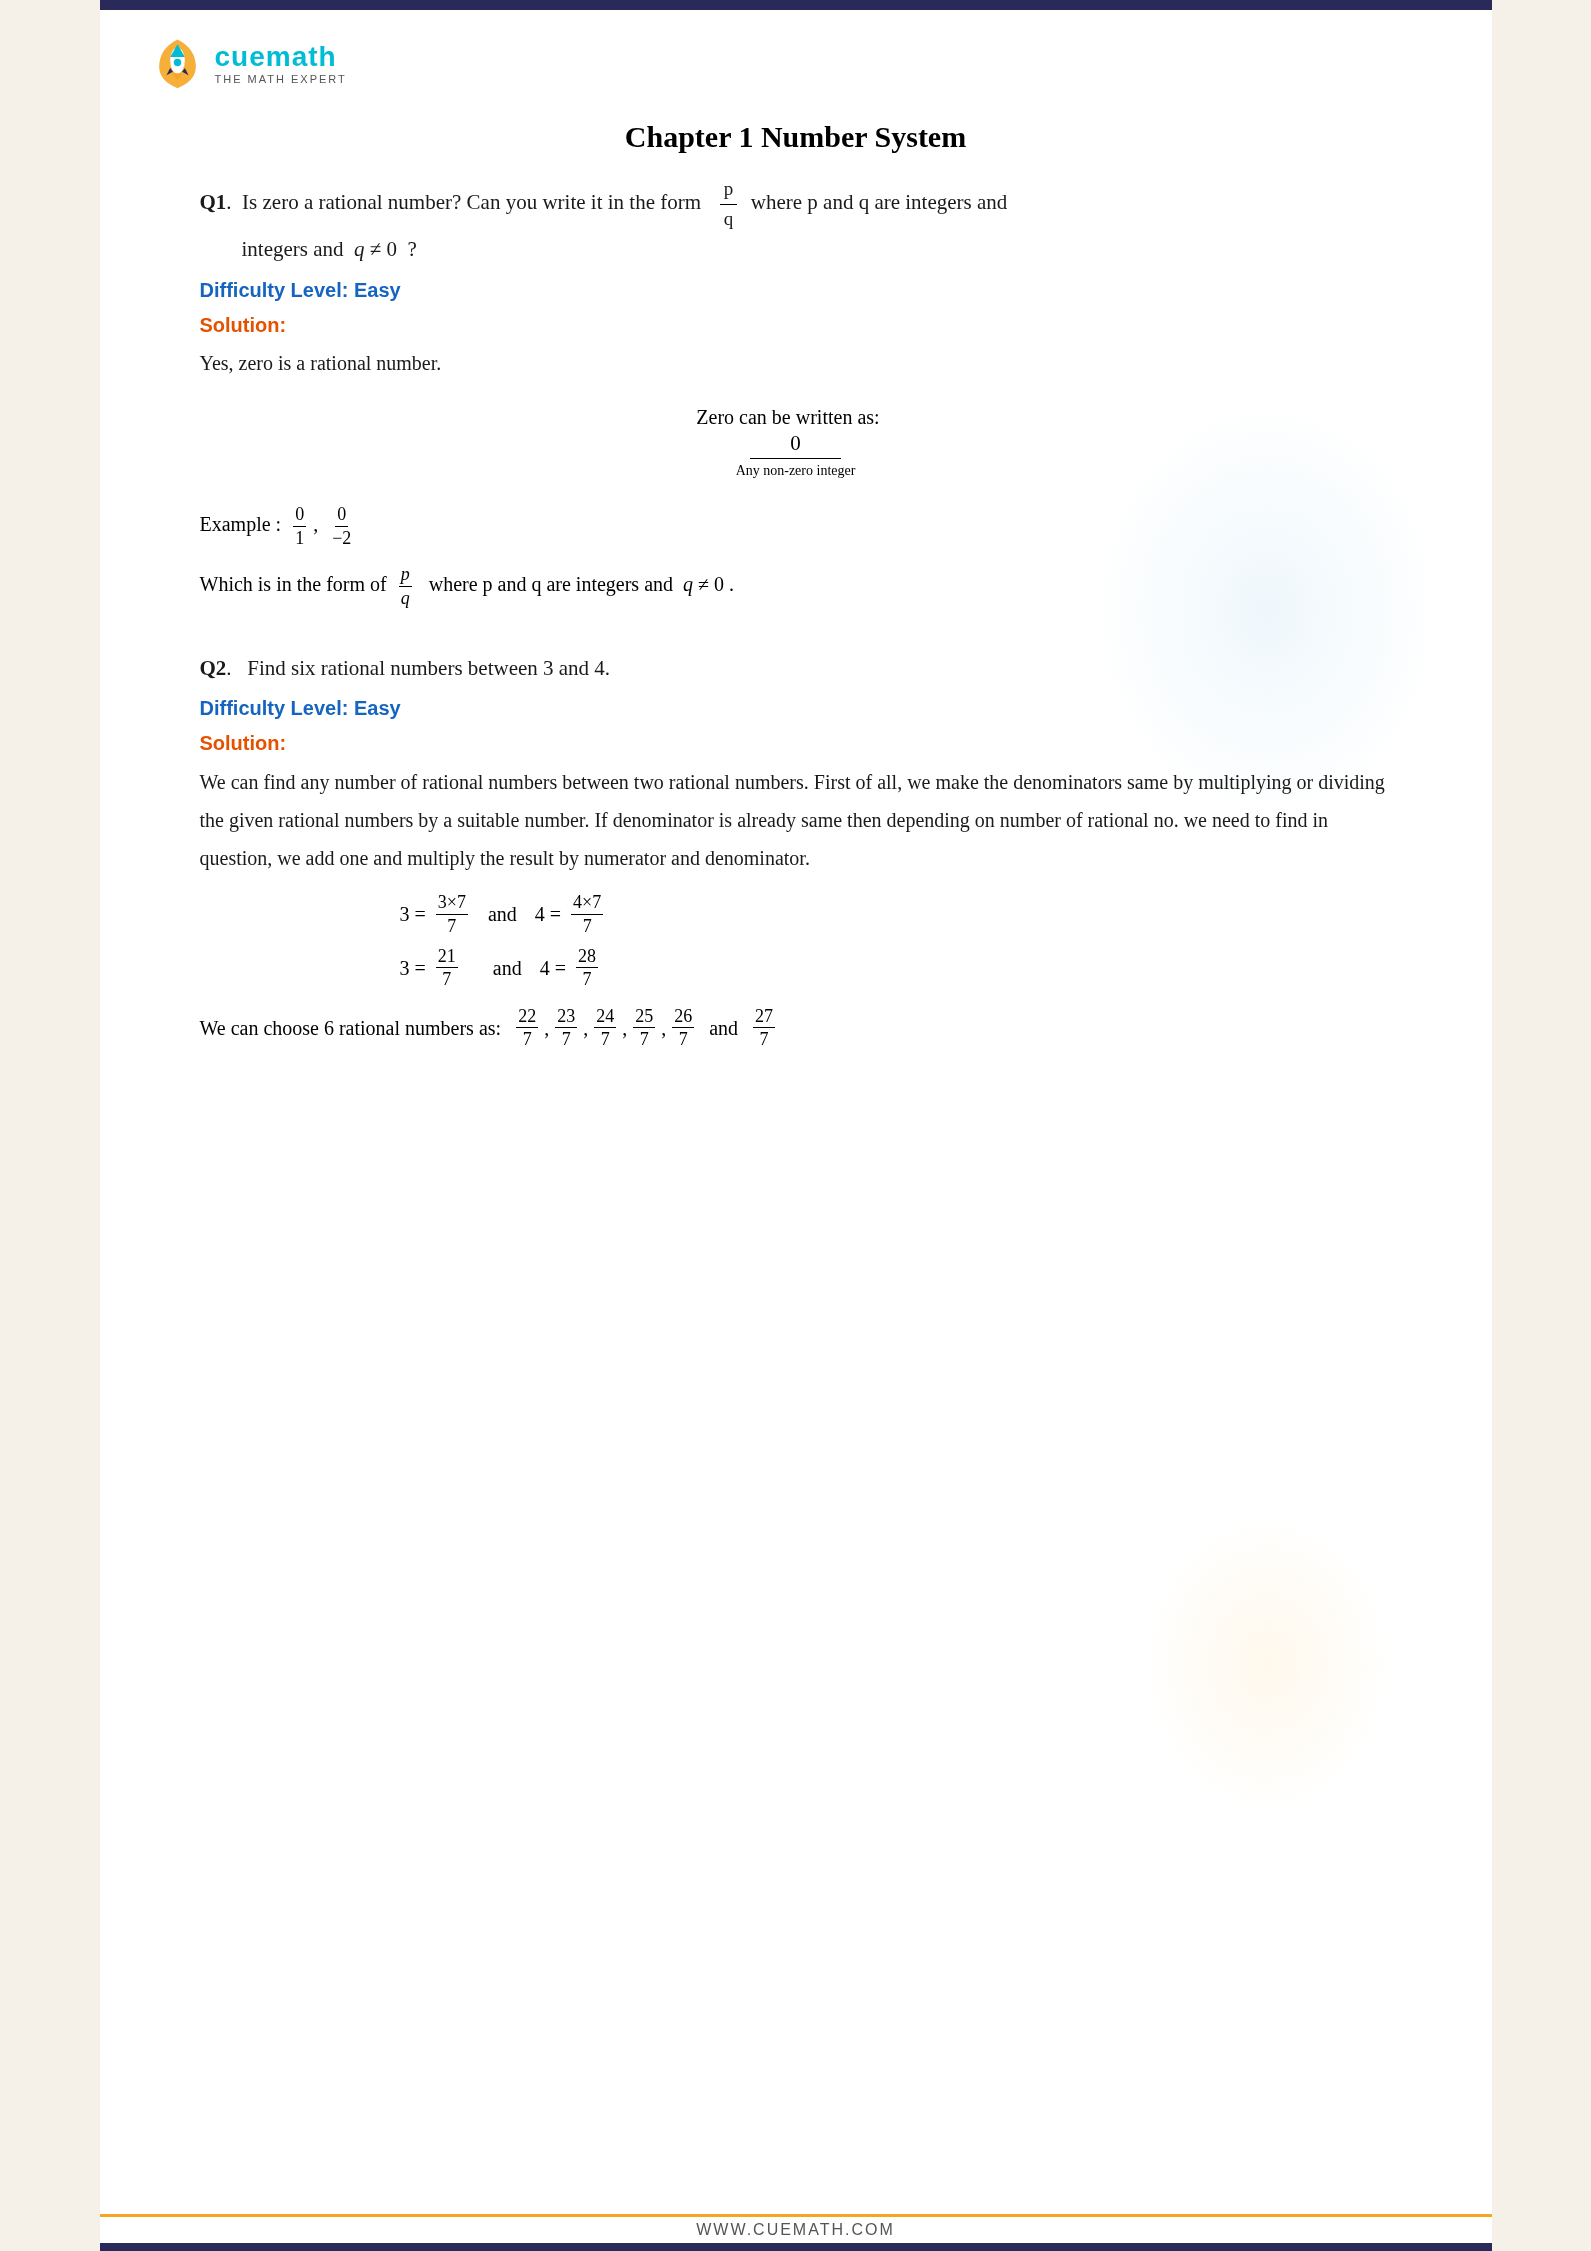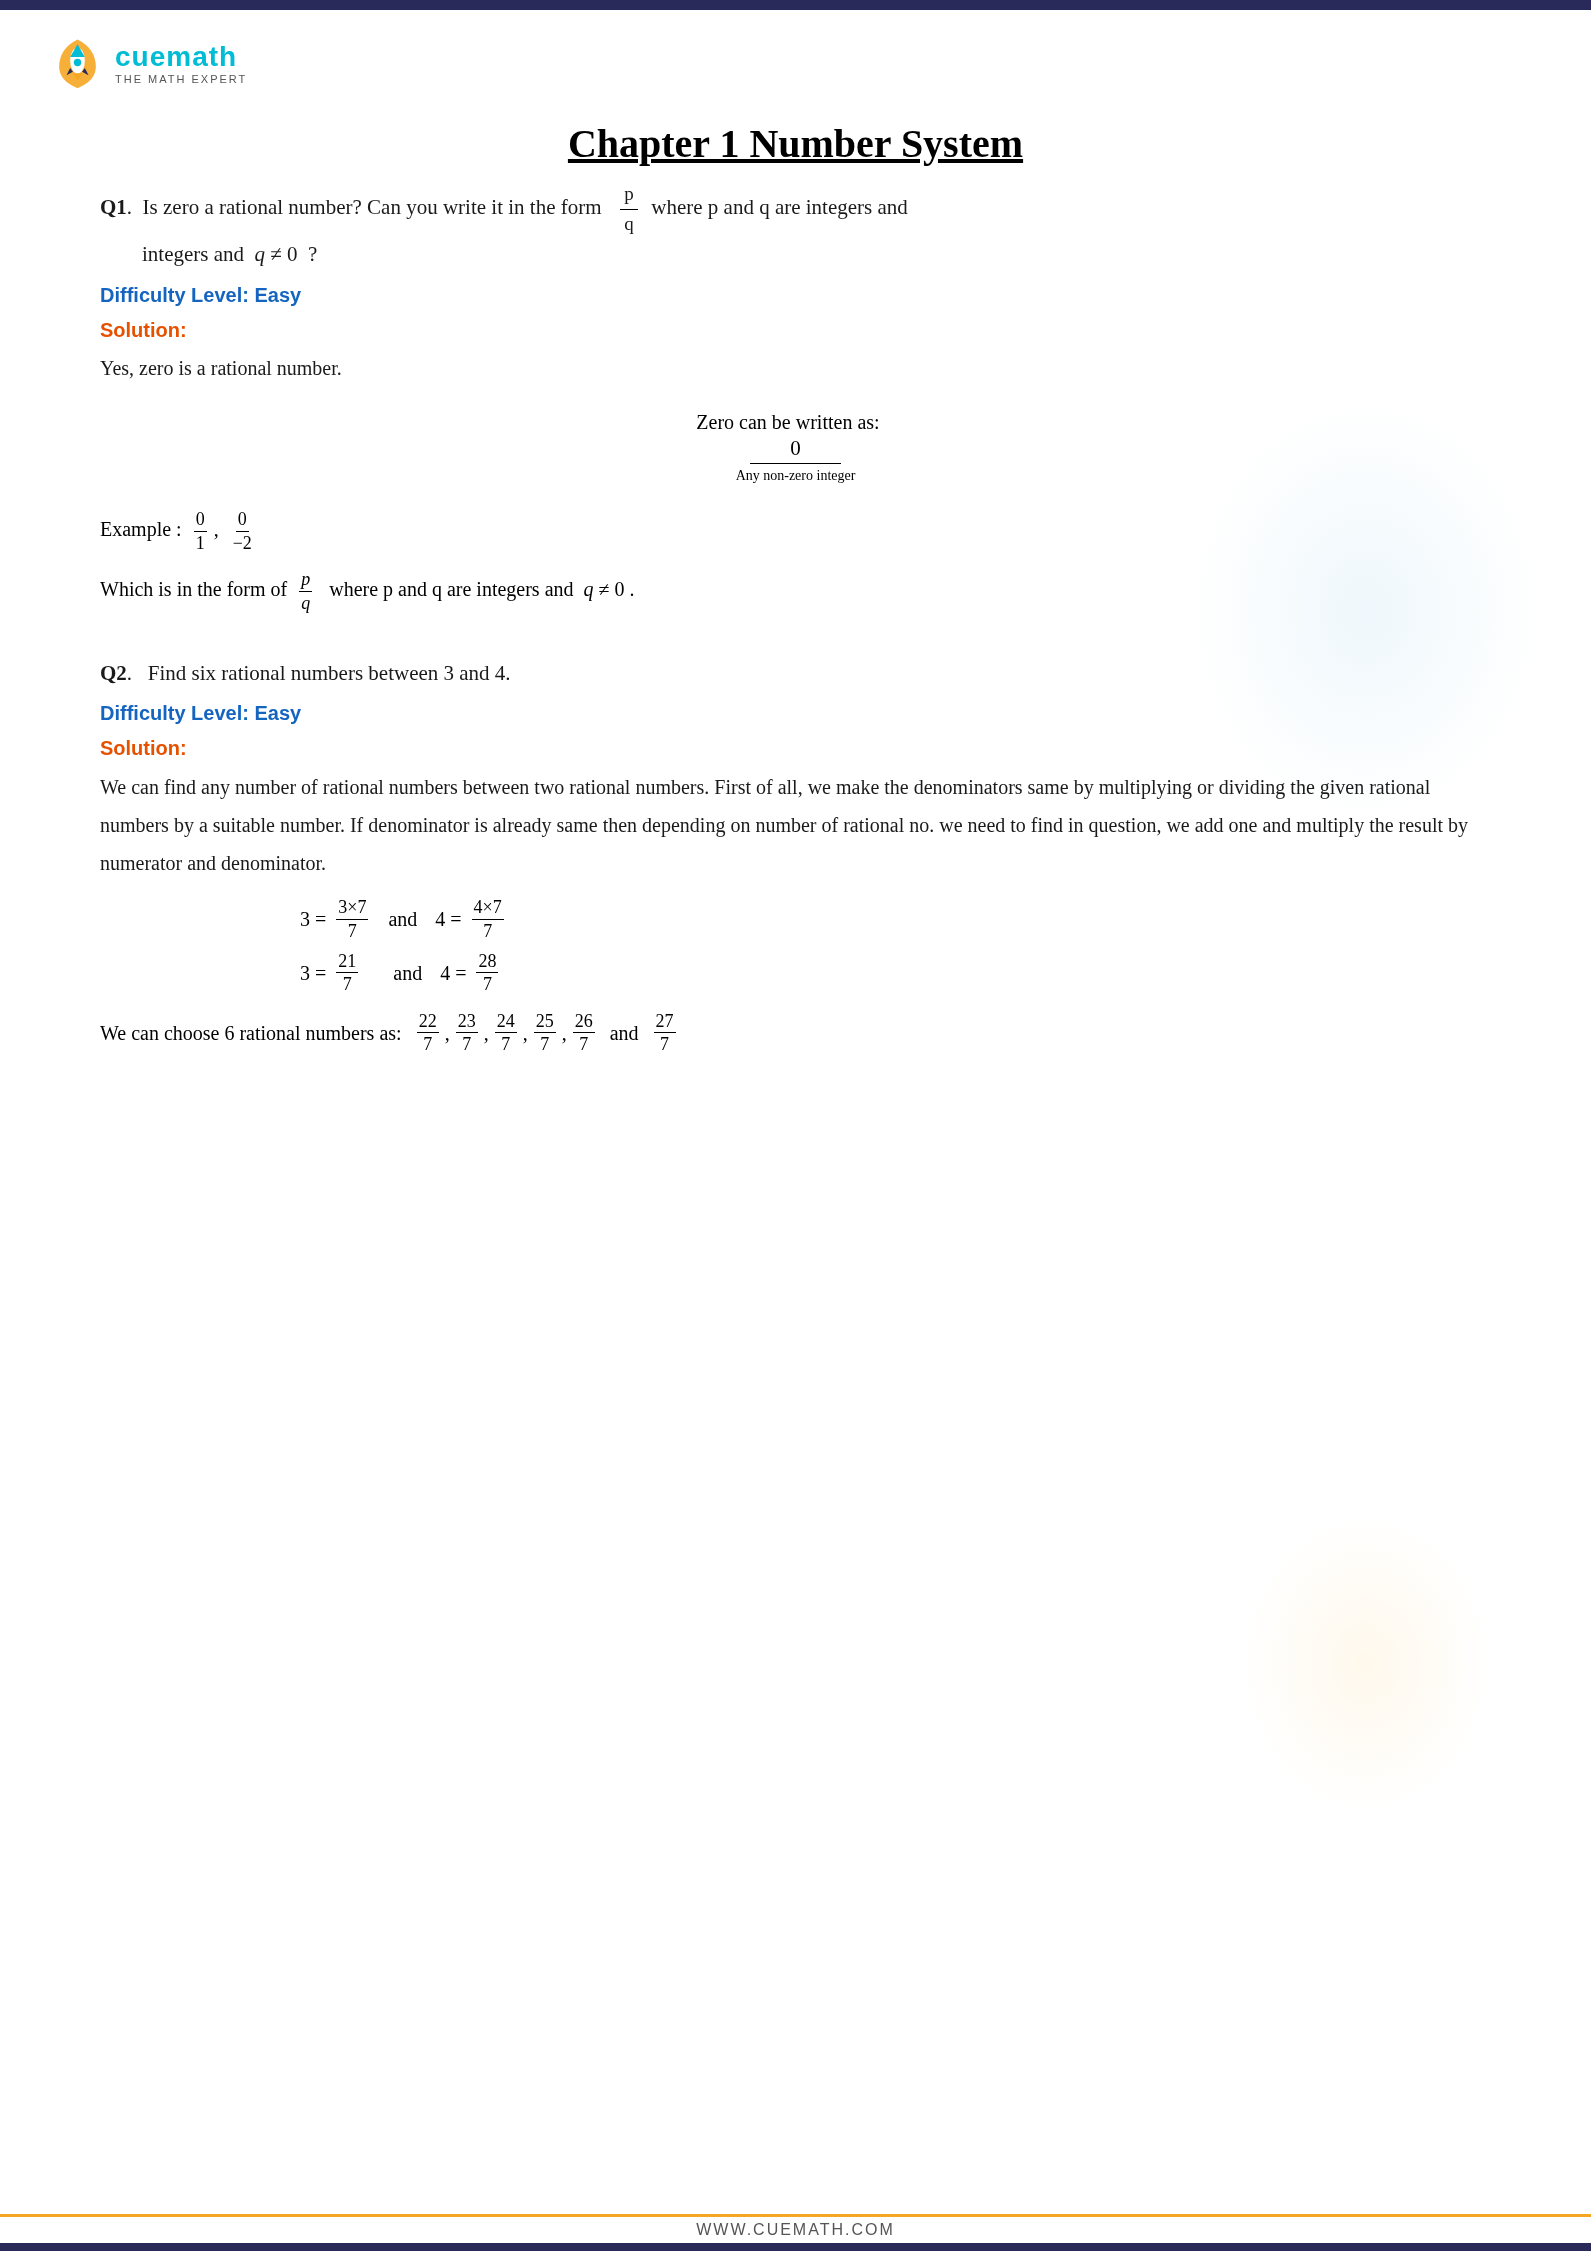--- a/index.html
+++ b/index.html
@@ -6,21 +6,21 @@
     
     body {
       background: #f5f0e8;
       font-family: 'Times New Roman', Times, serif;
       display: flex;
       justify-content: center;
       min-height: 2251px;
     }
 
     .page-container {
-      width: 1591px;
+      width: 1392px;
       min-height: 2251px;
       background: white;
       position: relative;
       display: flex;
       flex-direction: column;
       padding: 0;
     }
 
     
     .header-bar {
@@ -71,24 +71,23 @@
       overflow: hidden;
     }
 
     .content > * {
       position: relative;
       z-index: 1;
     }
 
     .chapter-title {
       text-align: center;
-      font-size: 40px;
-      font-weight: bold;
-      text-decoration: underline;
-      margin-bottom: 15px;
+      font-size: 30px;
+      font-weight: bold;
+      margin-bottom: 23px;
       font-family: 'Times New Roman', serif;
       color: #000;
     }
 
     .exercise-title {
       text-align: center;
       font-size: 24px;
       font-weight: bold;
       font-family: Arial, sans-serif;
       margin-bottom: 40px;

